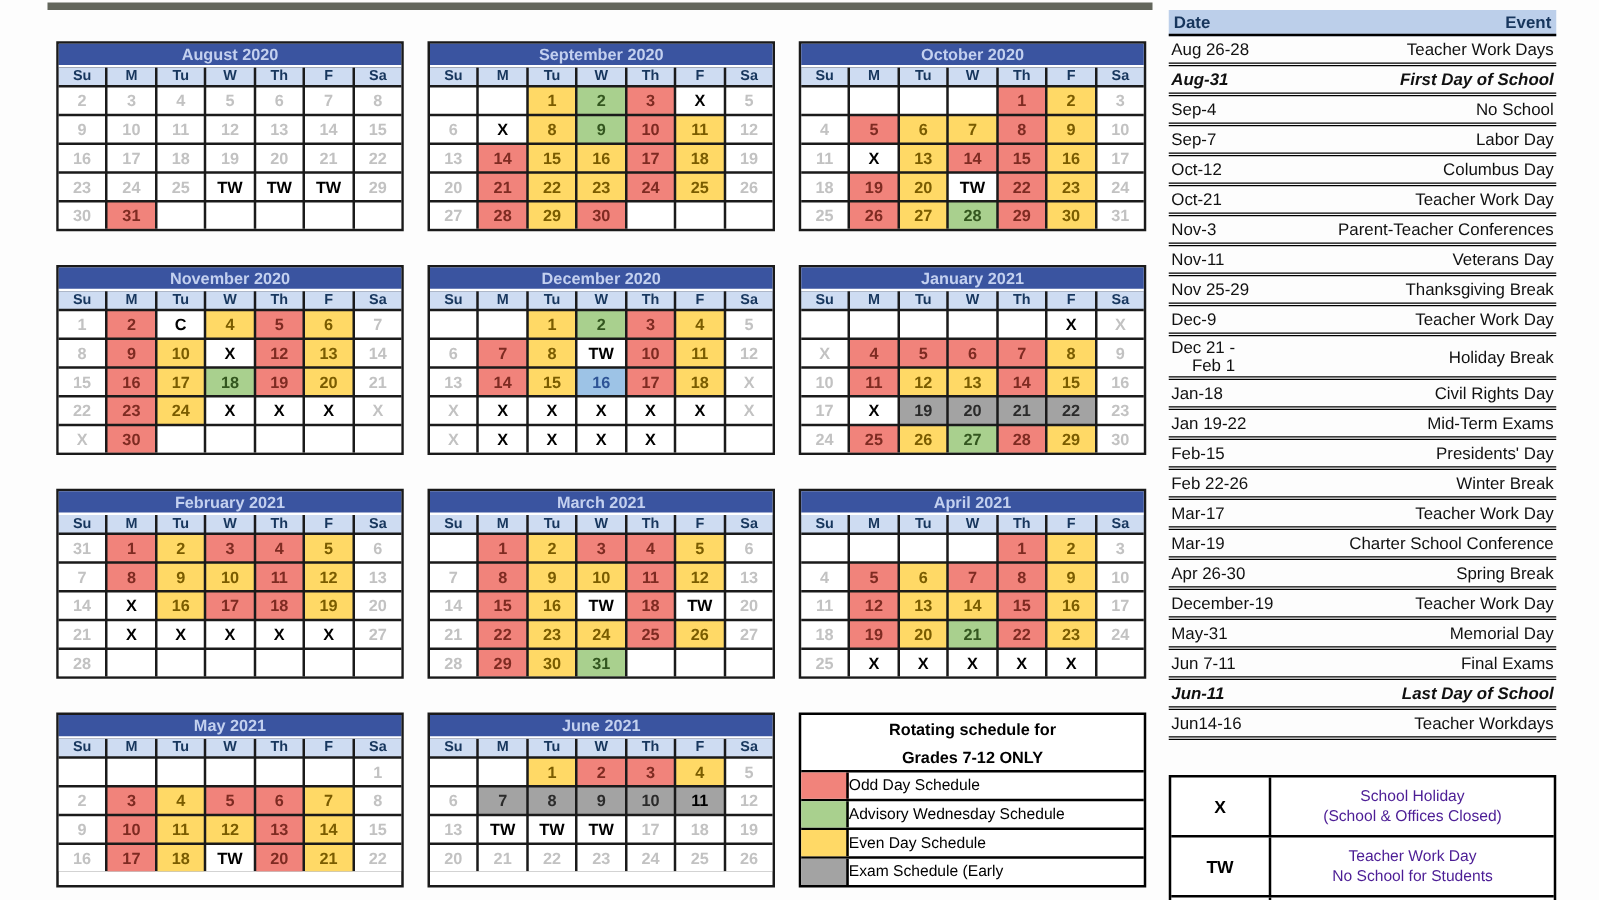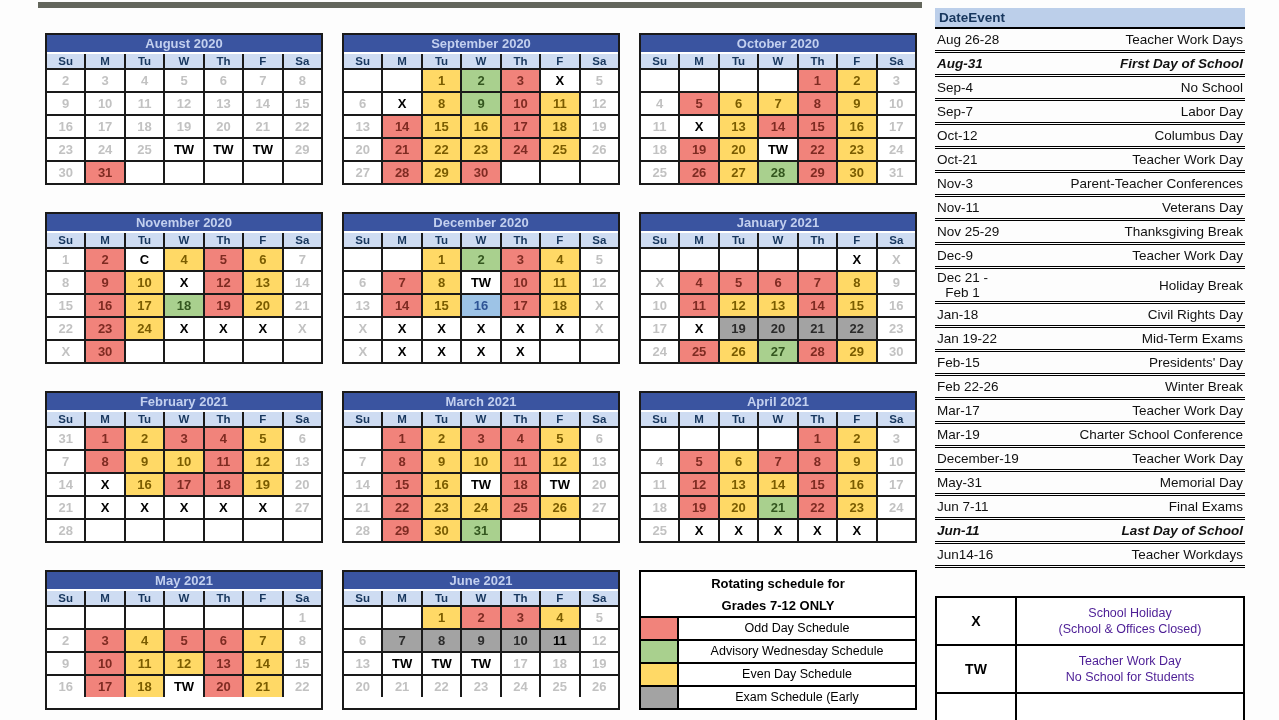--- a/index.html
+++ b/index.html
@@ -26,30 +26,30 @@
   .c-adv{background:var(--adv);color:#33561F;}
   .c-exam{background:var(--exam);color:#2b2b2b;}
   .c-examb{background:var(--exam);color:#000;}
   .c-spec{background:var(--spec);color:#2E5496;}
   .c-mark{color:#000;}
   
   .mid-legend{border:2px solid #000;background:#fff;align-self:start;}
   .ml-title{font-weight:bold;font-size:13px;text-align:center;line-height:17px;padding:3px 0 2px;}
   .ml-row{display:flex;border-top:2px solid #000;height:21px;}
   .ml-swatch{width:36px;border-right:2px solid #000;}
-  .ml-label{flex:1;text-align:center;font-size:12.5px;line-height:21px;border-radius:10px;}
+  .ml-label{flex:1;font-size:12.5px;line-height:21px;border-radius:10px;}
   
   #side{position:absolute;left:935px;top:8px;width:310px;}
-  .evt-header{display:flex;justify-content:flex-start;background:var(--headerbg);
+  .evt-header{display:flex;justify-content:space-between;background:var(--headerbg);
               border-bottom:2px solid #000;padding:2px 4px;font-weight:bold;font-size:13.5px;
               color:var(--dowtext);}
   .evt-row{display:flex;justify-content:space-between;align-items:center;
            border-bottom:3px double #000;padding:1px 2px;font-size:13.5px;min-height:19px;color:#111;}
   .evt-row.bold{font-weight:bold;font-style:italic;}
-  .evt-date{white-space:nowrap;text-align:center;}
+  .evt-date{white-space:nowrap;text-align:right;}
   .evt-name{text-align:right;}
   .side-legend{margin-top:28px;border:2px solid #000;background:#fff;}
   .sl-row{display:flex;border-bottom:2px solid #000;min-height:46px;}
   .sl-row:last-child{border-bottom:none;min-height:34px;}
   .sl-mark{width:78px;border-right:2px solid #000;display:flex;align-items:center;
            justify-content:center;font-weight:bold;font-size:14px;color:#000;}
   .sl-text{flex:1;display:flex;flex-direction:column;align-items:center;justify-content:center;
            font-size:12.5px;line-height:1.3;color:#4c1d95;}
 </style>
 </head>
@@ -654,20 +654,24 @@
       </div>
       <div class="evt-row">
         <div class="evt-date">Mar-17</div>
         <div class="evt-name">Teacher Work Day</div>
       </div>
       <div class="evt-row">
         <div class="evt-date">Mar-19</div>
         <div class="evt-name">Charter School Conference</div>
       </div>
       <div class="evt-row">
+        <div class="evt-date">Apr 26-30</div>
+        <div class="evt-name">Spring Break</div>
+      </div>
+      <div class="evt-row">
         <div class="evt-date">December-19</div>
         <div class="evt-name">Teacher Work Day</div>
       </div>
       <div class="evt-row">
         <div class="evt-date">May-31</div>
         <div class="evt-name">Memorial Day</div>
       </div>
       <div class="evt-row">
         <div class="evt-date">Jun 7-11</div>
         <div class="evt-name">Final Exams</div>

